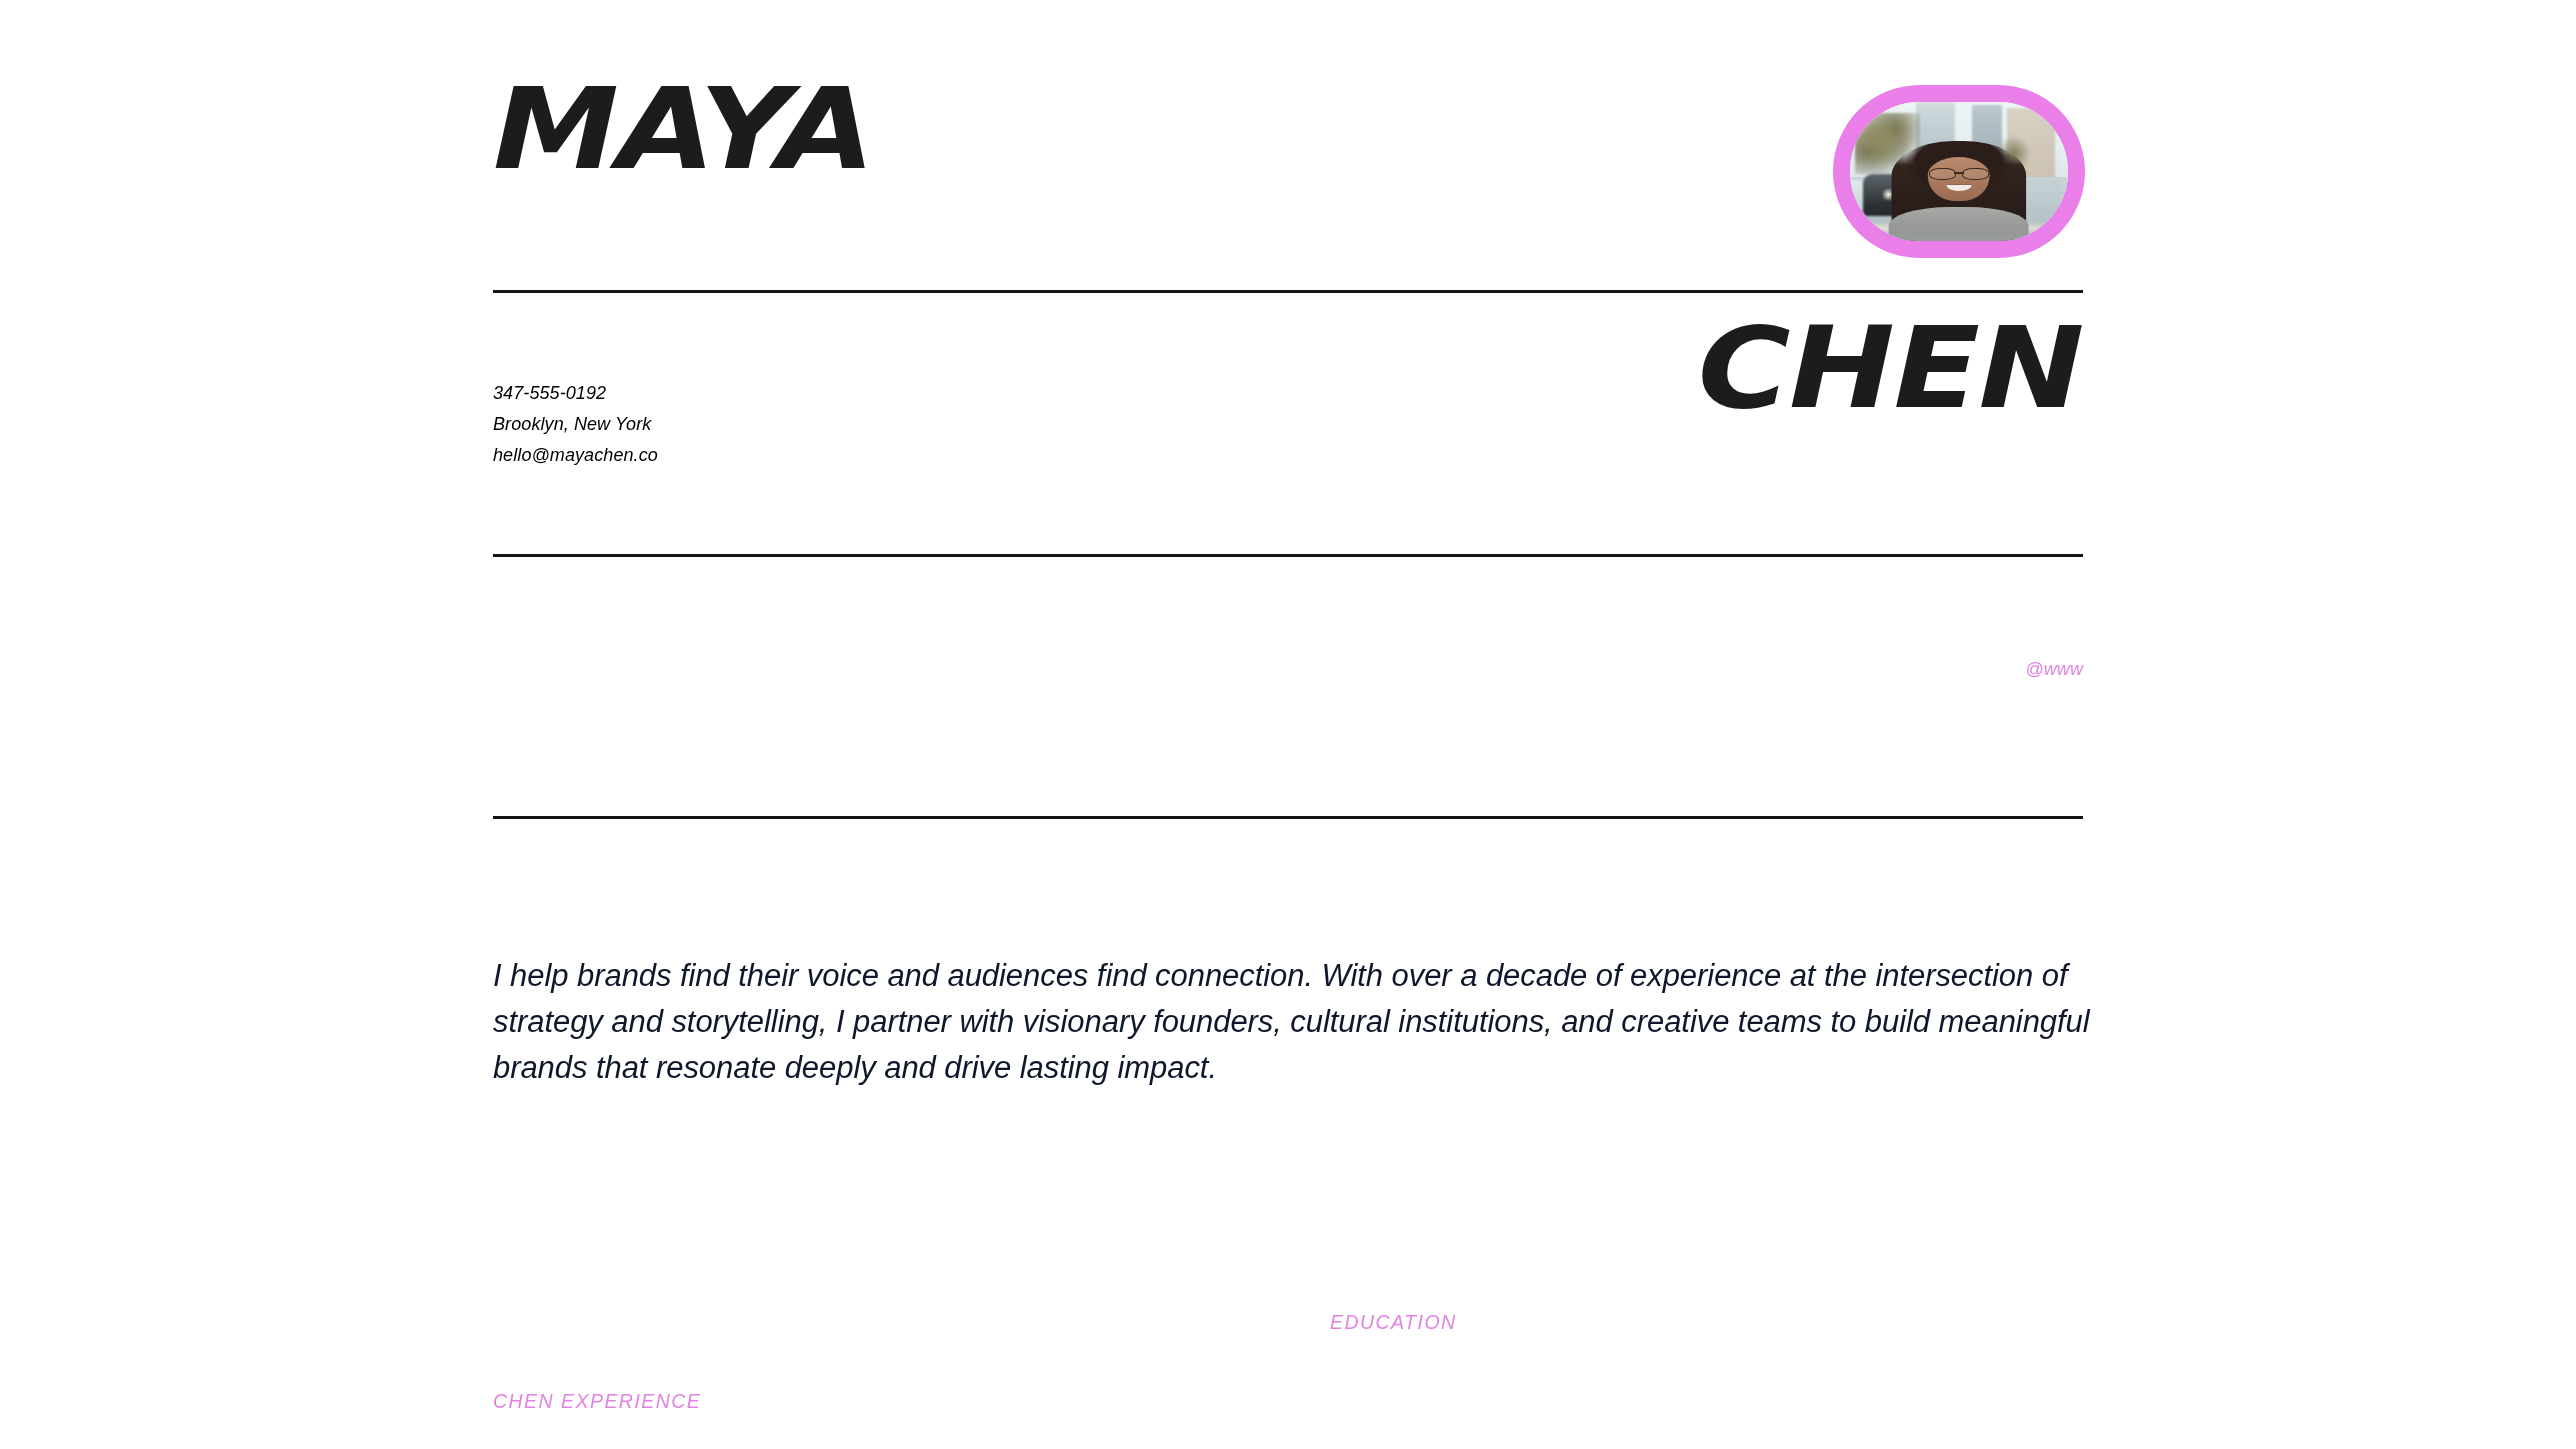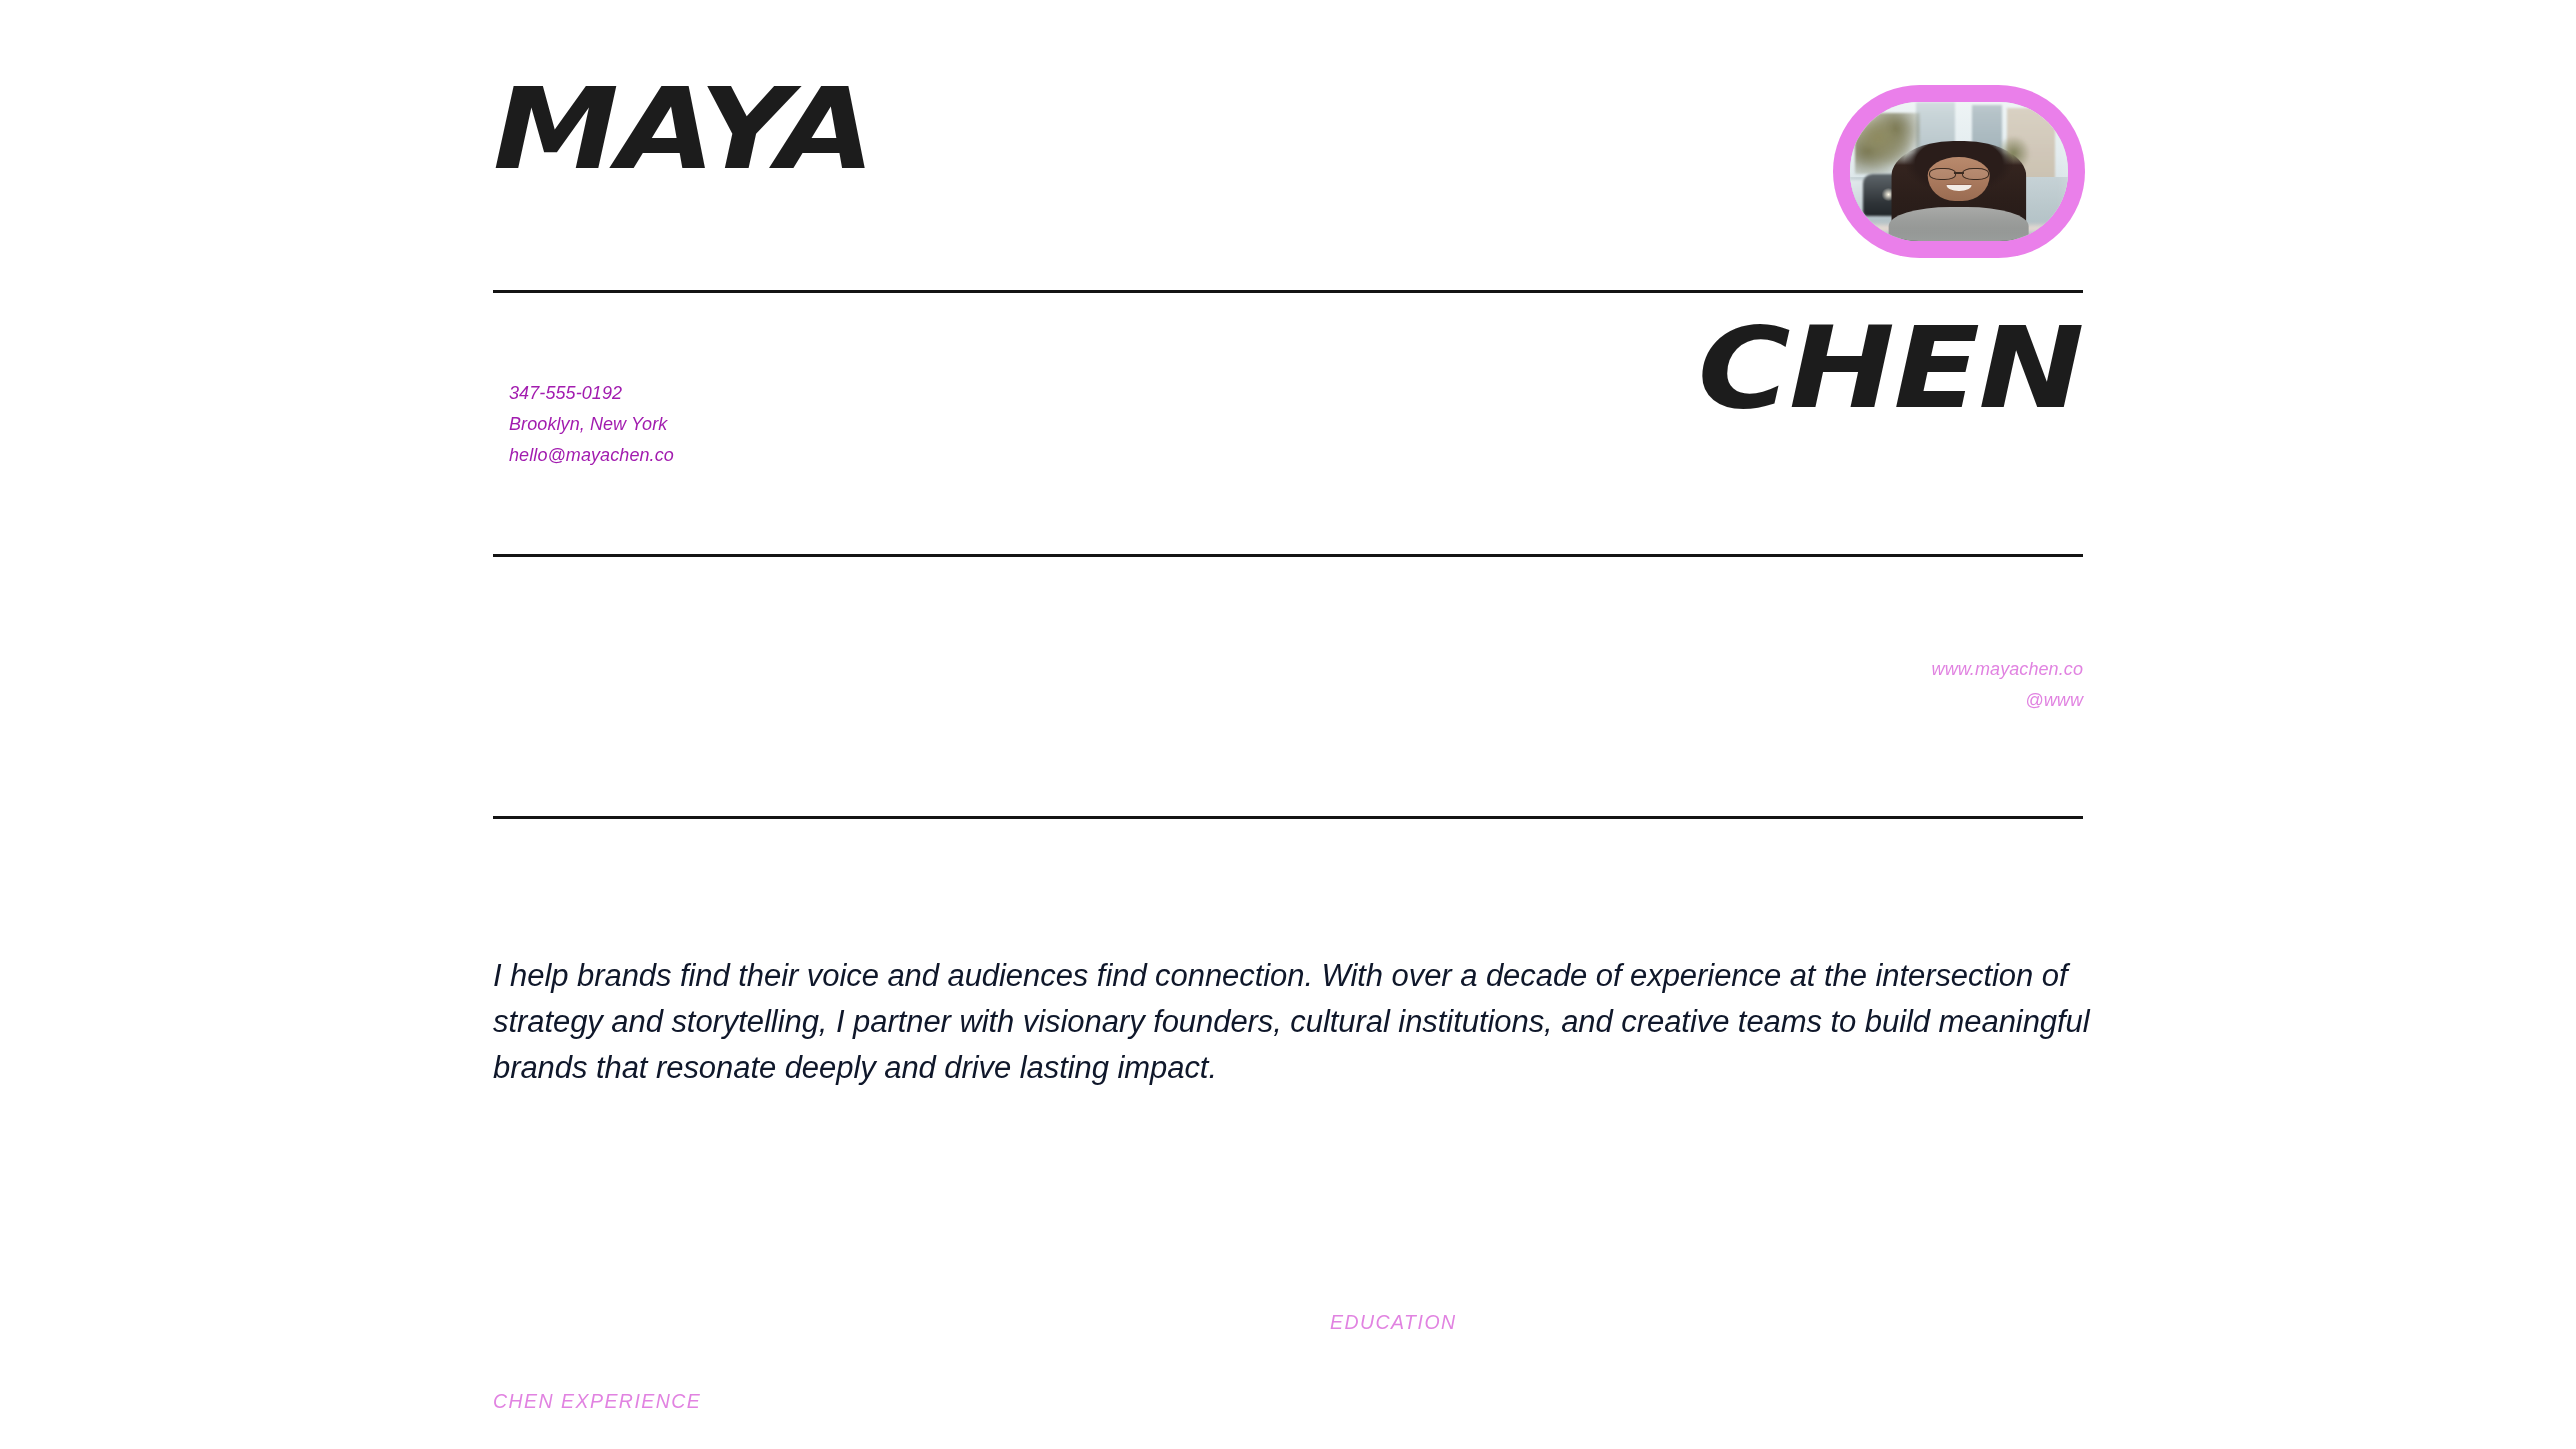--- a/index.html
+++ b/index.html
@@ -94,25 +94,24 @@
     display: inline-block;
     transform: scaleX(1.07);
     transform-origin: left top;
   }
 
   
   .contact {
     position: absolute;
     left: 493px;
     top: 378px;
-    color: #a21caf;
+    color: #000000;
     font-size: 18px;
     line-height: 1.72;
     letter-spacing: 0.005em;
-    margin-left: 16px;
   }
   .contact div { white-space: nowrap; }
 
   
   .weblinks {
     position: absolute;
     left: 493px;
     top: 654px;
     width: 1590px;
     text-align: right;
@@ -333,21 +332,20 @@
   </div>
 
   <div class="name-last-wrap">
     <span class="name-last">CHEN</span>
   </div>
 
   <div class="rule r2"></div>
 
 
   <div class="weblinks">
-    <div>www.mayachen.co</div>
     <div>@www</div>
   </div>
 
   <div class="rule r3"></div>
 
   <p class="bio">I help brands find their voice and audiences find connection. With over a decade of experience at the intersection of strategy and storytelling, I partner with visionary founders, cultural institutions, and creative teams to build meaningful brands that resonate deeply and drive lasting impact.</p>
 
   <div class="sec-label sec-work">CHEN EXPERIENCE</div>
   <div class="sec-label sec-edu">EDUCATION</div>
 

